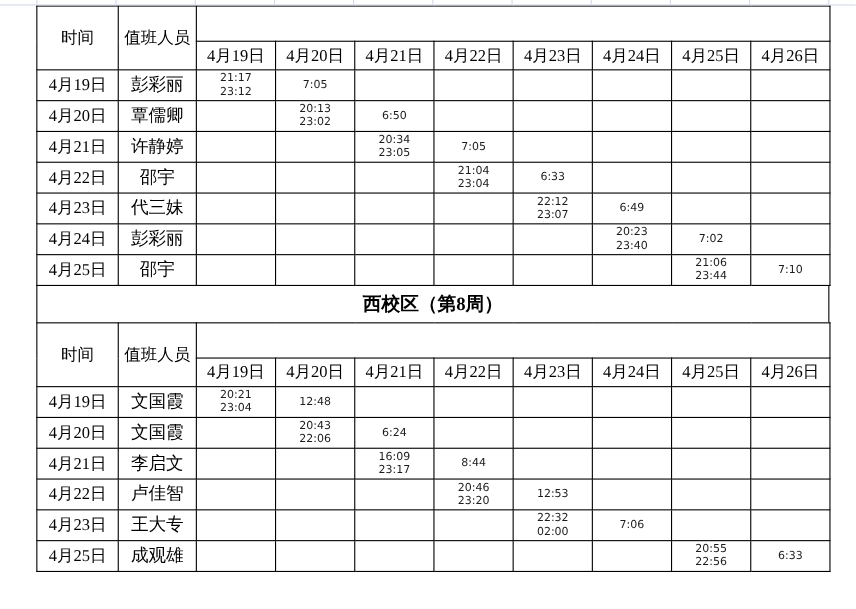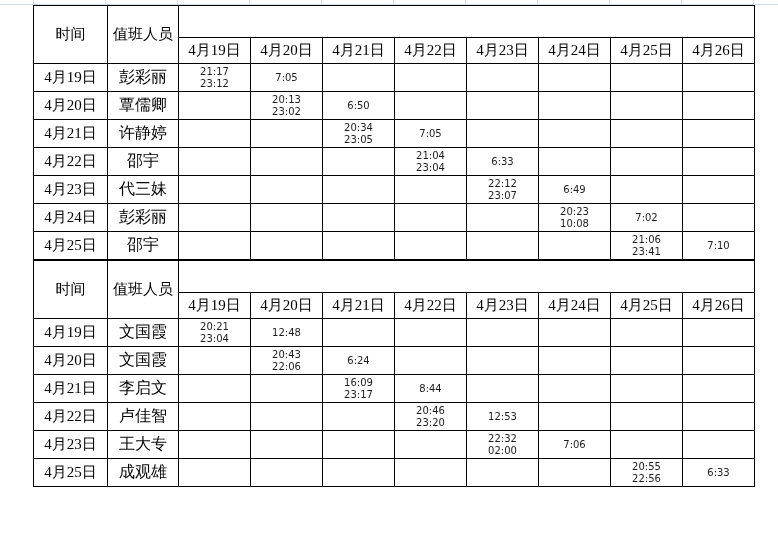--- a/index.html
+++ b/index.html
@@ -218,47 +218,50 @@
         <tr>
           <td class="r-date">4月24日</td>
           <td class="r-staff">彭彩丽</td>
           <td class="t-cell"></td>
           <td class="t-cell"></td>
           <td class="t-cell"></td>
           <td class="t-cell"></td>
           <td class="t-cell"></td>
           <td class="t-cell">
             <div class="time-line">20:23</div>
-            <div class="time-line">10:08</div>
+            <div class="time-line">23:40</div>
           </td>
           <td class="t-cell">
             <div class="time-line">7:02</div>
           </td>
           <td class="t-cell"></td>
         </tr>
         <tr>
           <td class="r-date">4月25日</td>
           <td class="r-staff">邵宇</td>
           <td class="t-cell"></td>
           <td class="t-cell"></td>
           <td class="t-cell"></td>
           <td class="t-cell"></td>
           <td class="t-cell"></td>
           <td class="t-cell"></td>
           <td class="t-cell">
             <div class="time-line">21:06</div>
-            <div class="time-line">23:41</div>
+            <div class="time-line">23:44</div>
           </td>
           <td class="t-cell">
             <div class="time-line">7:10</div>
           </td>
         </tr>
       </tbody>
   </table>
 
+  <div class="campus-title-row">
+    <span>西校区（第8周）</span>
+  </div>
 
   <table class="duty-table">
     <colgroup>
         <col style="width: 74px;">
         <col style="width: 71px;">
         <col style="width: 72px;">
         <col style="width: 72px;">
         <col style="width: 72px;">
         <col style="width: 72px;">
         <col style="width: 72px;">

